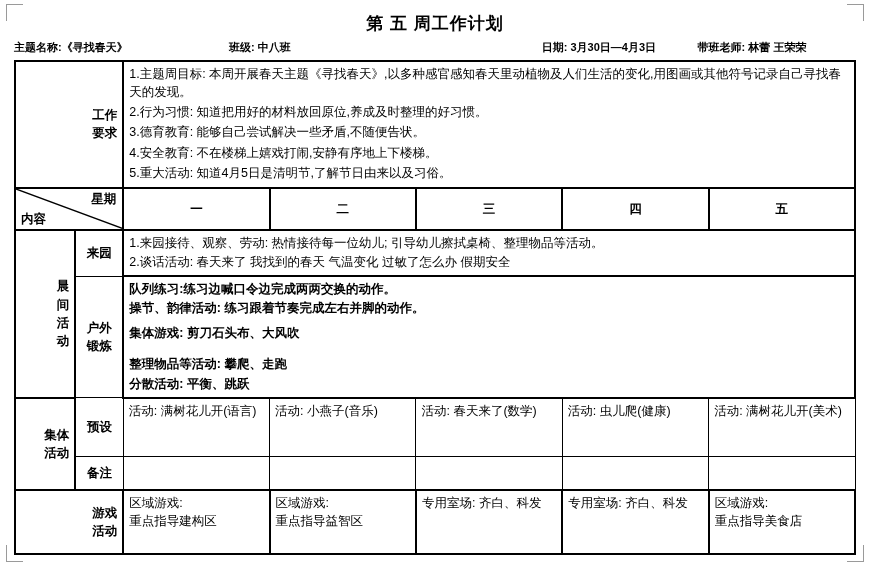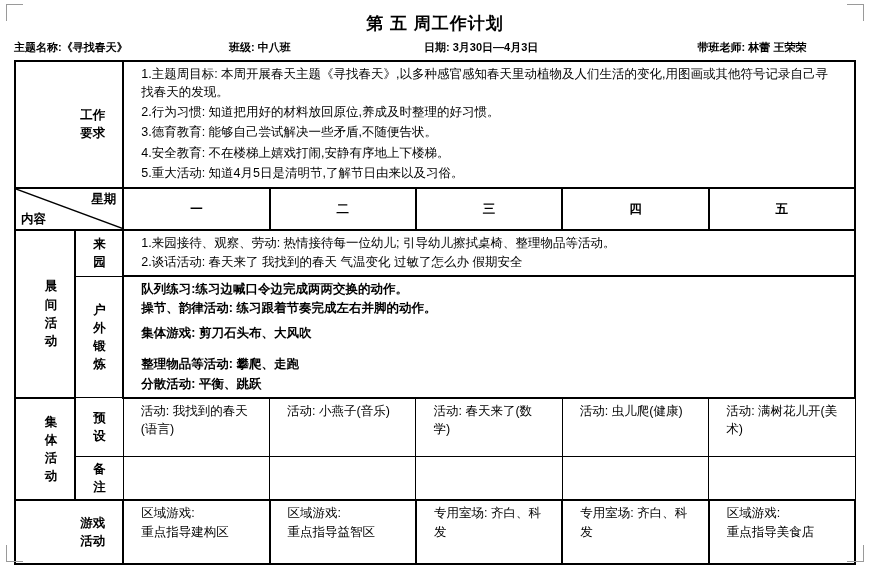--- a/index.html
+++ b/index.html
@@ -42,35 +42,35 @@
   }
   .meta-row {
     display: flex;
     align-items: center;
     font-weight: bold;
     font-size: 11px;
     padding: 3px 14px 5px 14px;
   }
   .meta-row .m1 { width: 215px; }
   .meta-row .m2 { width: 195px; }
-  .meta-row .m3 { width: 232px; }
+  .meta-row .m3 { width: 232px; text-align: right; }
   .meta-row .m4 { flex: 1; text-align: center; padding-right: 8px; }
 
   table.main {
     border-collapse: collapse;
     width: 842px;
     margin: 0 auto;
     table-layout: fixed;
   }
   table.main td {
     border: 1px solid #000;
     vertical-align: top;
     font-size: 12.5px;
     line-height: 1.45;
-    padding: 3px 17px;
+    padding: 3px 5px;
   }
   table.main td.outer {
     border: 2px solid #000;
   }
   .lbl-vert {
     text-align: right;
     vertical-align: middle !important;
     font-weight: bold;
     font-size: 13px;
     line-height: 1.15;
@@ -217,21 +217,21 @@
         <div class="cell-block bold">分散活动: 平衡、跳跃</div>
       </td>
     </tr>
 
     <tr>
       <td class="outer lbl-vert" rowspan="2">
         <div>集体</div>
         <div>活动</div>
       </td>
       <td class="lbl-sm" style="height:52px">预设</td>
-      <td>活动: 我找到的春天(语言)</td>
+      <td>活动: 满树花儿开(语言)</td>
       <td>活动: 小燕子(音乐)</td>
       <td>活动: 春天来了(数学)</td>
       <td>活动: 虫儿爬(健康)</td>
       <td>活动: 满树花儿开(美术)</td>
     </tr>
 
     <tr>
       <td class="lbl-tiny" style="height:26px">备注</td>
       <td></td>
       <td></td>

